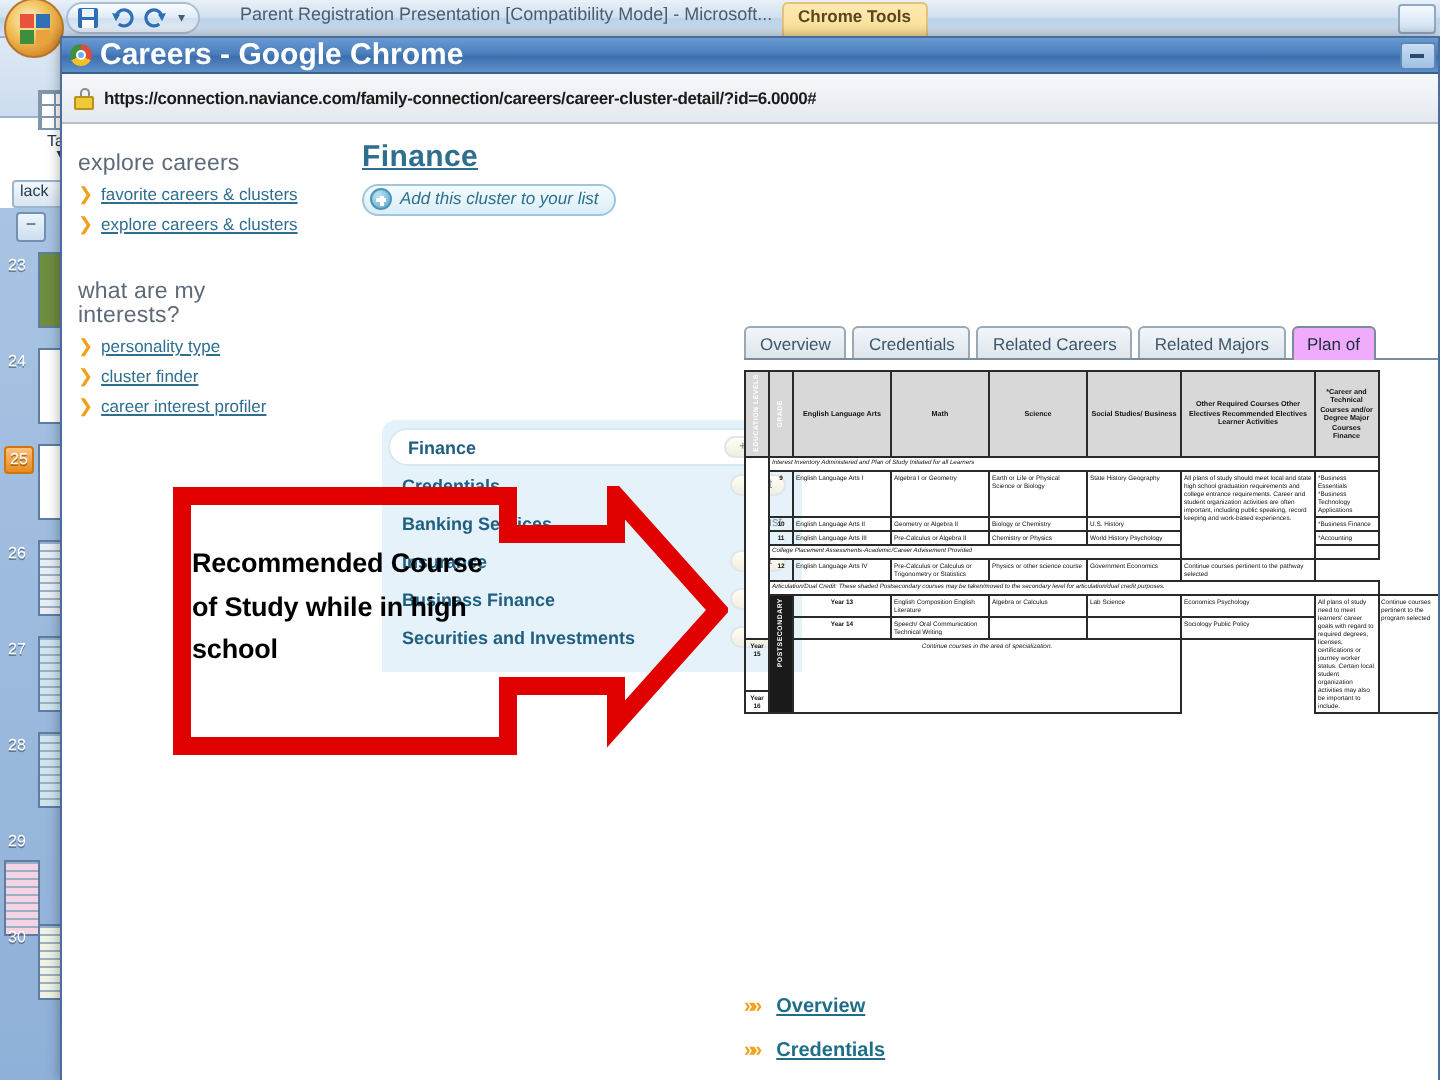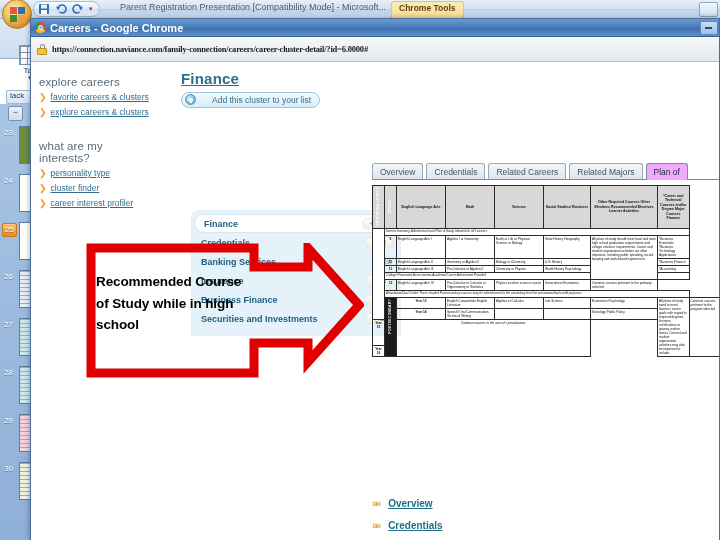--- a/index.html
+++ b/index.html
@@ -80,29 +80,29 @@
     background:#ffffff;border:1px solid #4a6d9c;box-sizing:border-box;
     box-shadow:0 0 6px rgba(0,0,0,.35);}
   #chrome-titlebar{height:18px;width:100%;box-sizing:border-box;
     background:linear-gradient(180deg,#6a9ad2 0%,#4b7fbd 45%,#3d6fae 55%,#5f91c9 100%);
     display:flex;align-items:center;padding-left:4px;border-bottom:1px solid #35618f;}
   #chrome-logo{width:11px;height:11px;border-radius:50%;flex:0 0 auto;margin-right:4px;
     background:conic-gradient(#d94f3d 0deg 120deg,#f5c024 120deg 240deg,#3f8f41 240deg 360deg);
     position:relative;}
   #chrome-logo:after{content:"";position:absolute;left:3px;top:3px;width:5px;height:5px;
     border-radius:50%;background:#6ab0f3;border:1px solid #fff;box-sizing:border-box;}
-  #chrome-title{font-size:11px;font-weight:bold;color:#ffffff;white-space:nowrap;}
+  #chrome-title{font-size:15px;font-weight:bold;color:#ffffff;white-space:nowrap;}
   #chrome-winbtns{margin-left:auto;display:flex;gap:1px;padding-right:1px;}
   .cwb{width:16px;height:12px;border:1px solid #5c86b6;border-radius:2px;
     background:linear-gradient(180deg,#c9ddf2,#9fc0e4);position:relative;}
   .cwb i{position:absolute;left:4px;top:5px;width:7px;height:2px;background:#2a4a70;display:block;}
 
   #chrome-toolbar{height:19px;width:100%;box-sizing:border-box;
     background:linear-gradient(180deg,#f6f8fa,#e4e9ef);
-    border-bottom:1px solid #b7bfc8;display:flex;align-items:center;padding:12px 5px;font-family:Liberation Serif, serif;}
+    border-bottom:1px solid #b7bfc8;display:flex;align-items:center;padding:12px 5px;}
   #ssl-icon{width:12px;height:11px;flex:0 0 auto;margin-right:4px;position:relative;}
   #ssl-icon .body{position:absolute;left:1px;top:4px;width:10px;height:7px;background:#f0c83c;
     border:1px solid #b8921c;box-sizing:border-box;border-radius:1px;}
   #ssl-icon .shk{position:absolute;left:3.5px;top:0px;width:5px;height:5px;
     border:1.5px solid #8e8e8e;border-bottom:none;border-radius:3px 3px 0 0;box-sizing:border-box;}
   #url-text{font-size:8.5px;color:#1b1b1b;font-weight:bold;white-space:nowrap;overflow:hidden;
     letter-spacing:-.2px;}
 
   #chrome-content{position:relative;width:100%;height:482px;background:#fff;overflow:hidden;}
 
@@ -110,23 +110,23 @@
   #nav-left{position:absolute;left:8px;top:14px;width:115px;}
   .nav-head{font-size:11.5px;color:#5d6a78;margin-bottom:4px;letter-spacing:.1px;}
   .nav-head.sp{margin-top:22px;line-height:12px;}
   .nav-item{display:flex;gap:4px;margin-bottom:4px;align-items:flex-start;}
   .nav-arrow{color:#f0a018;font-size:9px;line-height:11px;flex:0 0 auto;}
   .nav-link{font-size:8.5px;color:#2f6e8f;text-decoration:underline;line-height:11px;}
 
   #finance-col{position:absolute;left:150px;top:8px;width:210px;}
   #finance-title{font-size:15px;color:#2f6e8f;text-decoration:underline;font-weight:bold;
     letter-spacing:.2px;}
-  #add-cluster-btn{margin-top:5px;display:inline-flex;align-items:center;gap:16px;
+  #add-cluster-btn{margin-top:5px;display:inline-flex;align-items:flex-start;gap:4px;
     border:1px solid #9fc6dc;border-radius:9px;padding:1px 8px 2px 3px;
-    background:linear-gradient(180deg,#f4fbff,#d9eef8);}
+    background:linear-gradient(180deg,#f4fbff,#d9eef8);font-style:italic;}
   #add-cluster-btn .plus{width:11px;height:11px;border-radius:50%;
     background:radial-gradient(circle at 35% 30%,#bfe4f4,#5aa8cc);border:1px solid #4f93b5;
     box-sizing:border-box;position:relative;}
   #add-cluster-btn .plus:after{content:"";position:absolute;left:2px;top:4px;width:5px;height:2px;background:#fff;}
   #add-cluster-btn .plus:before{content:"";position:absolute;left:3.5px;top:2.5px;width:2px;height:5px;background:#fff;}
   #add-cluster-btn .lbl{font-size:8.5px;color:#2f6e8f;white-space:nowrap;}
 
   #cluster-box{position:absolute;left:160px;top:148px;width:210px;
     background:#e5f2f9;border-radius:7px 7px 0 0;padding:4px 0 8px;}
   .clu-row{display:flex;align-items:center;height:19px;padding:0 8px 0 10px;
@@ -235,21 +235,21 @@
           <div class="mini" style="background: linear-gradient(rgb(155, 176, 196) 1px, transparent 1px) 0% 0% / 100% 4px rgb(232, 238, 245);"></div>
         </div>
         <div class="slide-thumb" style="top: 214px; left: 2px;">
           <div class="num"><span class="numbox">27</span></div>
           <div class="mini" style="background: linear-gradient(rgb(155, 176, 196) 1px, transparent 1px) 0% 0% / 100% 4px rgb(207, 230, 239);"></div>
         </div>
         <div class="slide-thumb" style="top: 262px; left: 2px;">
           <div class="num"><span class="numbox">28</span></div>
           <div class="mini" style="background: linear-gradient(rgb(155, 176, 196) 1px, transparent 1px) 0% 0% / 100% 4px rgb(207, 230, 239);"></div>
         </div>
-        <div class="slide-thumb" style="top: 310px; left: 2px;">
+        <div class="slide-thumb" style="top: 310px; left: 2px; flex-direction: column;">
           <div class="num"><span class="numbox">29</span></div>
           <div class="mini" style="background: linear-gradient(rgb(155, 176, 196) 1px, transparent 1px) 0% 0% / 100% 4px rgb(244, 211, 226);"></div>
         </div>
         <div class="slide-thumb" style="top: 358px; left: 2px;">
           <div class="num"><span class="numbox">30</span></div>
           <div class="mini" style="background: linear-gradient(rgb(155, 176, 196) 1px, transparent 1px) 0% 0% / 100% 4px rgb(238, 243, 228);"></div>
         </div>
       </div>
   </div>
 </div>

